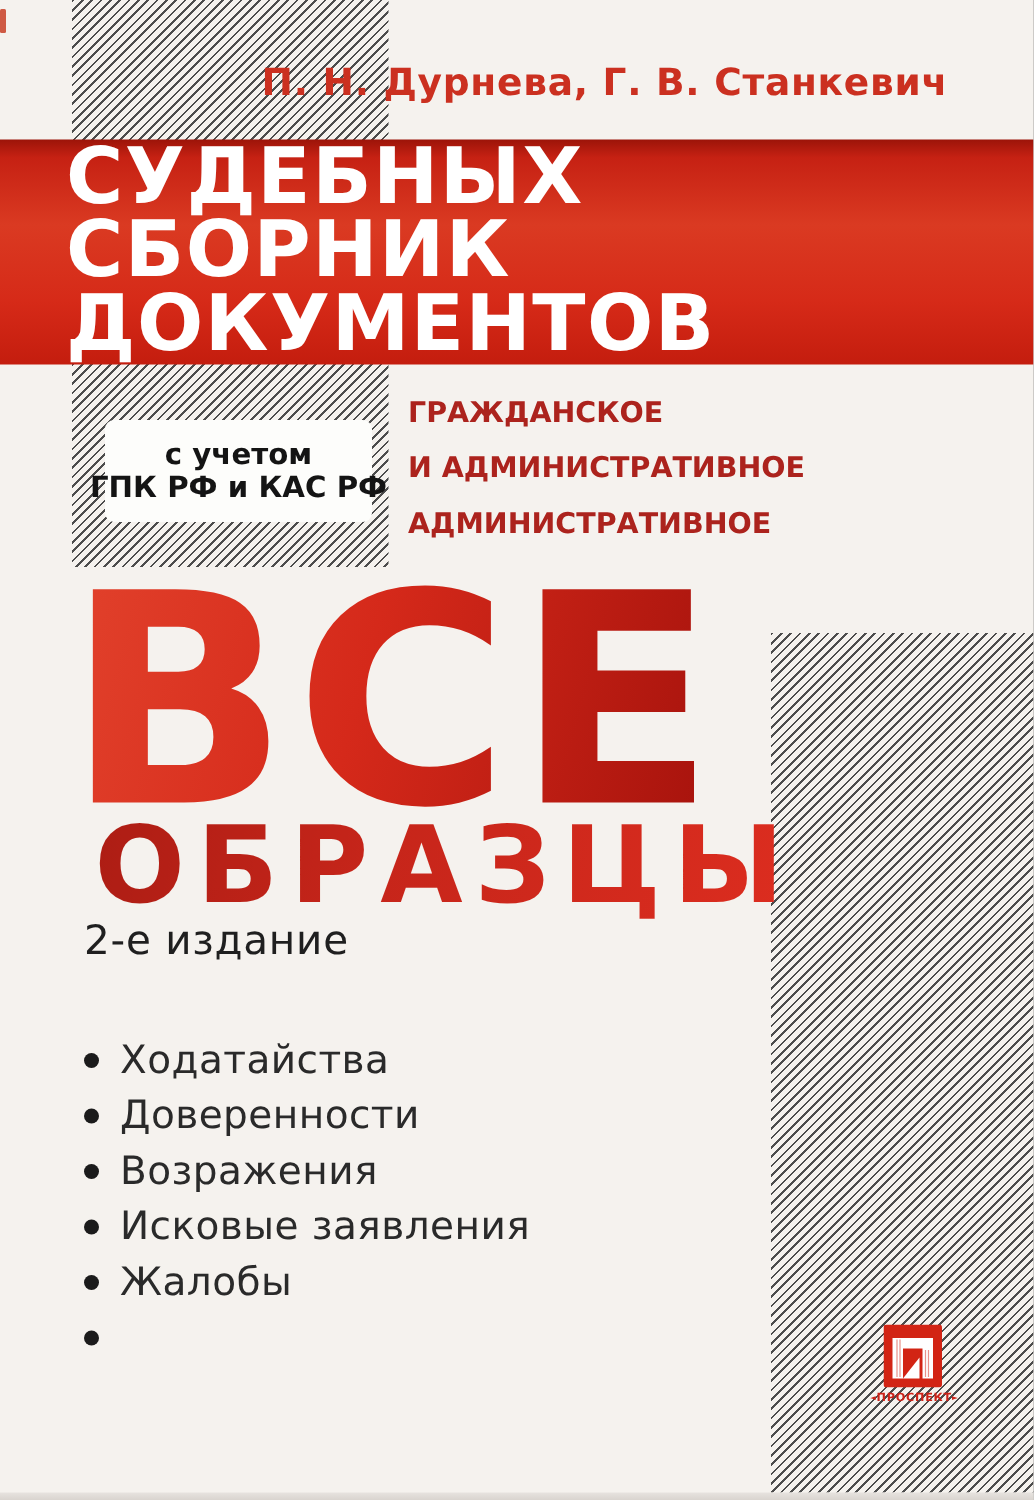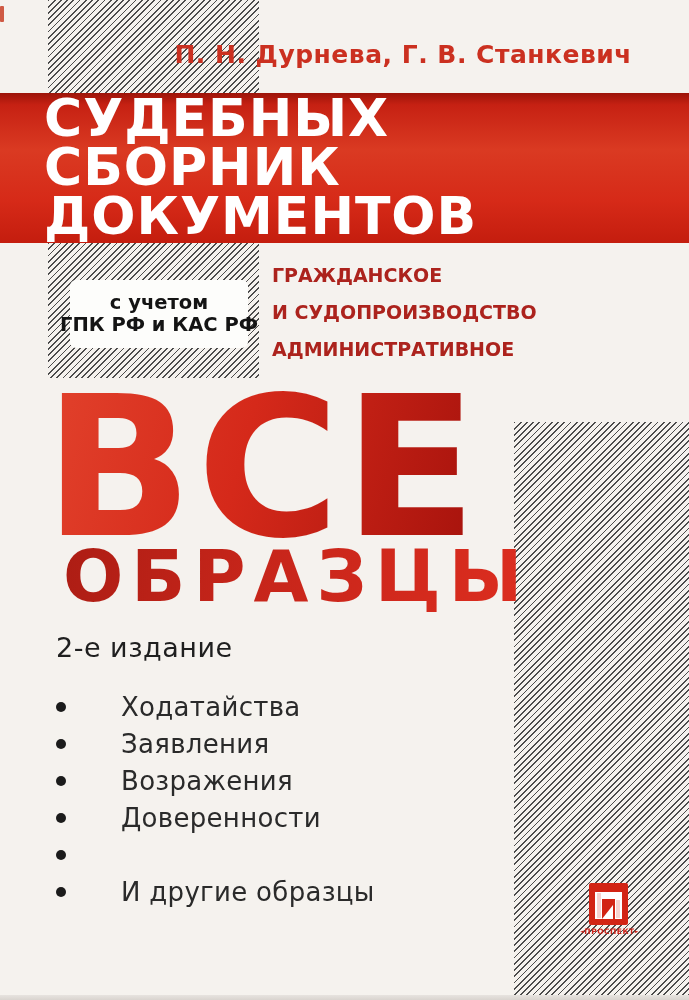--- a/index.html
+++ b/index.html
@@ -63,28 +63,28 @@
       -webkit-text-fill-color:transparent; color:transparent;
     }
     .big-word-2{
       background:linear-gradient(100deg,#ad1d14 0%,#c6251a 40%,#dc2d1f 100%);
       -webkit-background-clip:text; background-clip:text;
       -webkit-text-fill-color:transparent; color:transparent;
     }
   }
 
   .edition{
-    position:absolute; left:56px; top:632px;
+    position:absolute; left:56px; top:612px;
     font-size:27px; color:#1f1f1f; letter-spacing:0.5px;
   }
 
   .bullet-list{
     position:absolute; left:56px; top:688px; list-style:none; margin:0; padding:0;
   }
-  .bullet-row{display:flex; align-items:center; height:37px;gap:41px;}
+  .bullet-row{display:flex; align-items:center; height:37px;}
   .bullet-dot{
     width:10px; height:10px; border-radius:50%; background:#1b1b1b;
     margin-right:14px; flex:0 0 auto;
   }
   .bullet-text{font-size:26px; color:#2a2a2a; letter-spacing:0.3px; white-space:nowrap;}
 
   .publisher{position:absolute; left:580px; top:883px; width:56px; text-align:center;}
   .publisher-logo{display:block; margin:0 auto;}
   .publisher-name{
     margin-top:2px; font-size:7.5px; font-weight:bold; color:#cc2218;
@@ -121,52 +121,52 @@
     </div>
   </div>
 
   <div class="badge-box">
     <div class="badge-line">с учетом</div>
     <div class="badge-line">ГПК РФ и КАС РФ</div>
   </div>
 
   <div class="subtitle">
     <div class="subtitle-line">ГРАЖДАНСКОЕ</div>
-    <div class="subtitle-line">И СУДОПРОИЗВОДСТВО</div>
+    <div class="subtitle-line">И АДМИНИСТРАТИВНОЕ</div>
     <div class="subtitle-line">АДМИНИСТРАТИВНОЕ</div>
   </div>
 
   <div class="big-word big-word-1">ВСЕ</div>
   <div class="big-word big-word-2">ОБРАЗЦЫ</div>
 
   <div class="edition">2-е издание</div>
 
   <ul class="bullet-list">
     <li class="bullet-row">
       <span class="bullet-dot"></span>
       <span class="bullet-text">Ходатайства</span>
     </li>
     <li class="bullet-row">
       <span class="bullet-dot"></span>
-      <span class="bullet-text">Заявления</span>
+      <span class="bullet-text">Доверенности</span>
     </li>
     <li class="bullet-row">
       <span class="bullet-dot"></span>
       <span class="bullet-text">Возражения</span>
     </li>
     <li class="bullet-row">
       <span class="bullet-dot"></span>
-      <span class="bullet-text">Доверенности</span>
+      <span class="bullet-text">Исковые заявления</span>
     </li>
     <li class="bullet-row">
       <span class="bullet-dot"></span>
+      <span class="bullet-text">Жалобы</span>
     </li>
     <li class="bullet-row">
       <span class="bullet-dot"></span>
-      <span class="bullet-text">И другие образцы</span>
     </li>
   </ul>
 
   <div class="publisher">
     <svg class="publisher-logo" width="39" height="42" viewBox="0 0 39 42" xmlns="http://www.w3.org/2000/svg">
       <rect x="0" y="0" width="39" height="42" rx="2" fill="#d22414"></rect>
       <path d="M6,36 L6,9 L33,9 L33,36 L26,36 L26,16 L13,16 L13,36 Z" fill="#ffffff"></path>
       <path d="M13,36 L24,22 L24,36 Z" fill="#ffffff"></path>
       <path d="M9,10 L9,35 M11,10 L11,35 M28,17 L28,35 M30,17 L30,35" stroke="#d22414" stroke-width="0.8" opacity="0.5" fill="none"></path>
     </svg>

